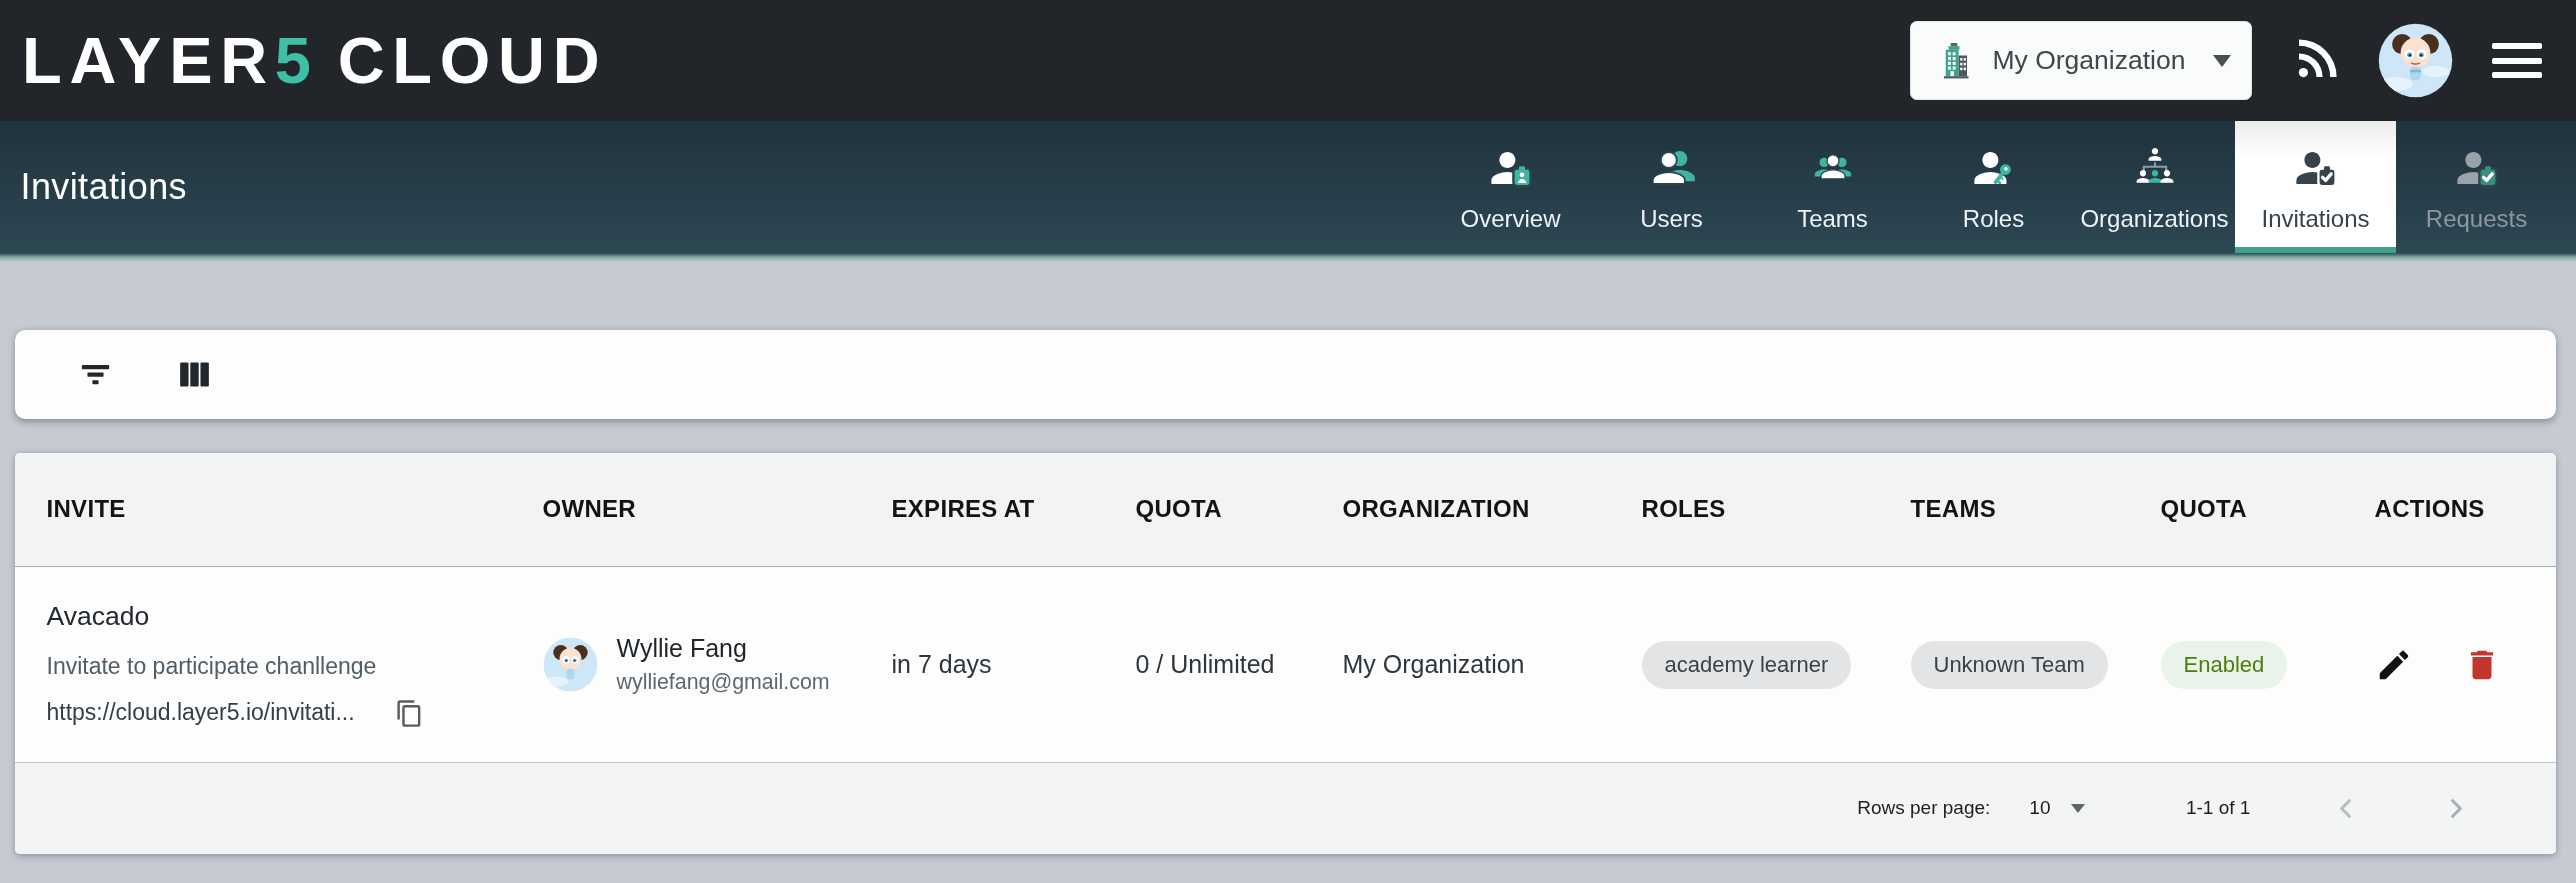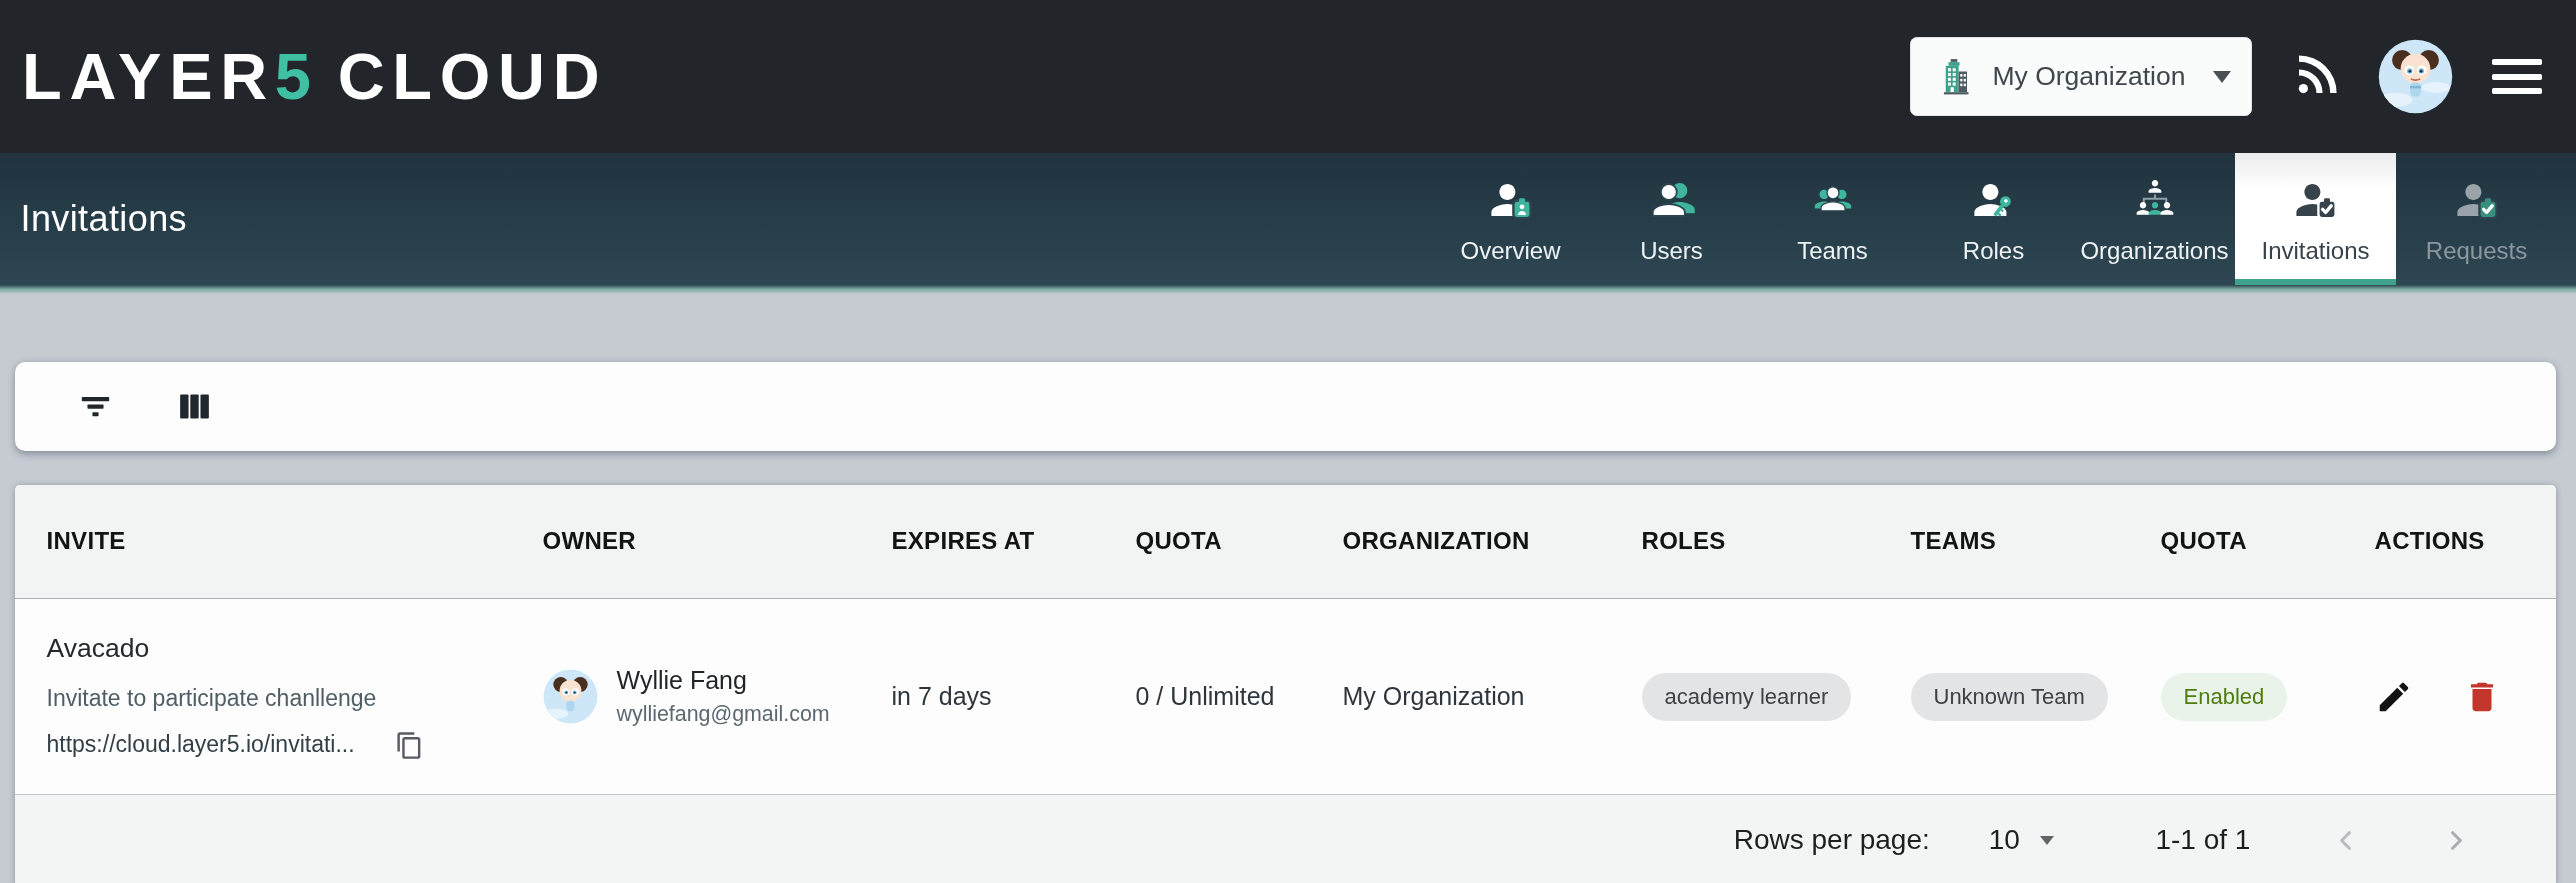--- a/index.html
+++ b/index.html
@@ -1,20 +1,20 @@
 <!DOCTYPE html>
 <html style="font-size:13.7px"><head>
 <meta charset="utf-8">
 <style>
   html,body{margin:0;padding:0;width:2576px;height:883px;overflow:hidden;
     font-family:"Liberation Sans",sans-serif;background:#c6cbd2;}
   *{box-sizing:border-box;}
 
   
-  .topbar{height:153px;background:#22262b;display:flex;align-items:center;
+  .topbar{height:121px;background:#22262b;display:flex;align-items:center;
     justify-content:space-between;padding:0 34px 0 22px;}
   .logo{display:flex;align-items:baseline;font-weight:700;font-size:65px;
     letter-spacing:7.7px;color:#fff;line-height:1;cursor:pointer;}
   .logo .five{color:#3fbfa4;margin-right:19px;}
   .topbar-right{display:flex;align-items:center;gap:39px;}
   .org-select{width:342px;height:79px;background:#fafbfb;border:0.9px solid #e3e3e3;
     border-radius:6.8px;display:flex;align-items:center;gap:17px;padding:0 20.5px;cursor:pointer;}
   .org-select svg{width:44px;height:44px;flex:0 0 auto;}
   .org-label{font-size:26.5px;color:#3f474d;white-space:nowrap;}
   .caret{width:0;height:0;border-left:9.4px solid transparent;border-right:9.4px solid transparent;
@@ -86,22 +86,22 @@
   .chip{display:inline-block;background:#e3e4e6;border-radius:26px;padding:11px 23px;
     font-size:22px;color:#3b4145;white-space:nowrap;}
   .chip-status{background:#e9f3ea;color:#4d7c0f;}
   .actions-wrap{display:flex;align-items:center;gap:50px;}
   .action-btn svg{width:38px;height:38px;display:block;cursor:pointer;}
   .edit svg{fill:#121212;}
   .delete svg{fill:#c3362b;}
 
   
   .table-footer{flex:1;background:#f3f5f5;display:flex;align-items:center;
-    justify-content:flex-end;font-size:28px;color:#1e1e1e;padding-right:84px;}
-  .rpp{margin-left:59px;display:flex;align-items:center;gap:20.5px;cursor:pointer;}
+    justify-content:flex-end;font-size:19px;color:#1e1e1e;padding-right:84px;}
+  .rpp{margin-left:39px;display:flex;align-items:center;gap:20.5px;cursor:pointer;}
   .rpp .caret-sm{width:0;height:0;border-left:7.7px solid transparent;
     border-right:7.7px solid transparent;border-top:9.4px solid #5f6569;}
   .range{margin-left:101px;}
   .pg{margin-left:80px;}
   .pg svg{width:31px;height:31px;display:block;cursor:pointer;}
 </style>
 </head>
 <body>
 
 <div class="topbar">

